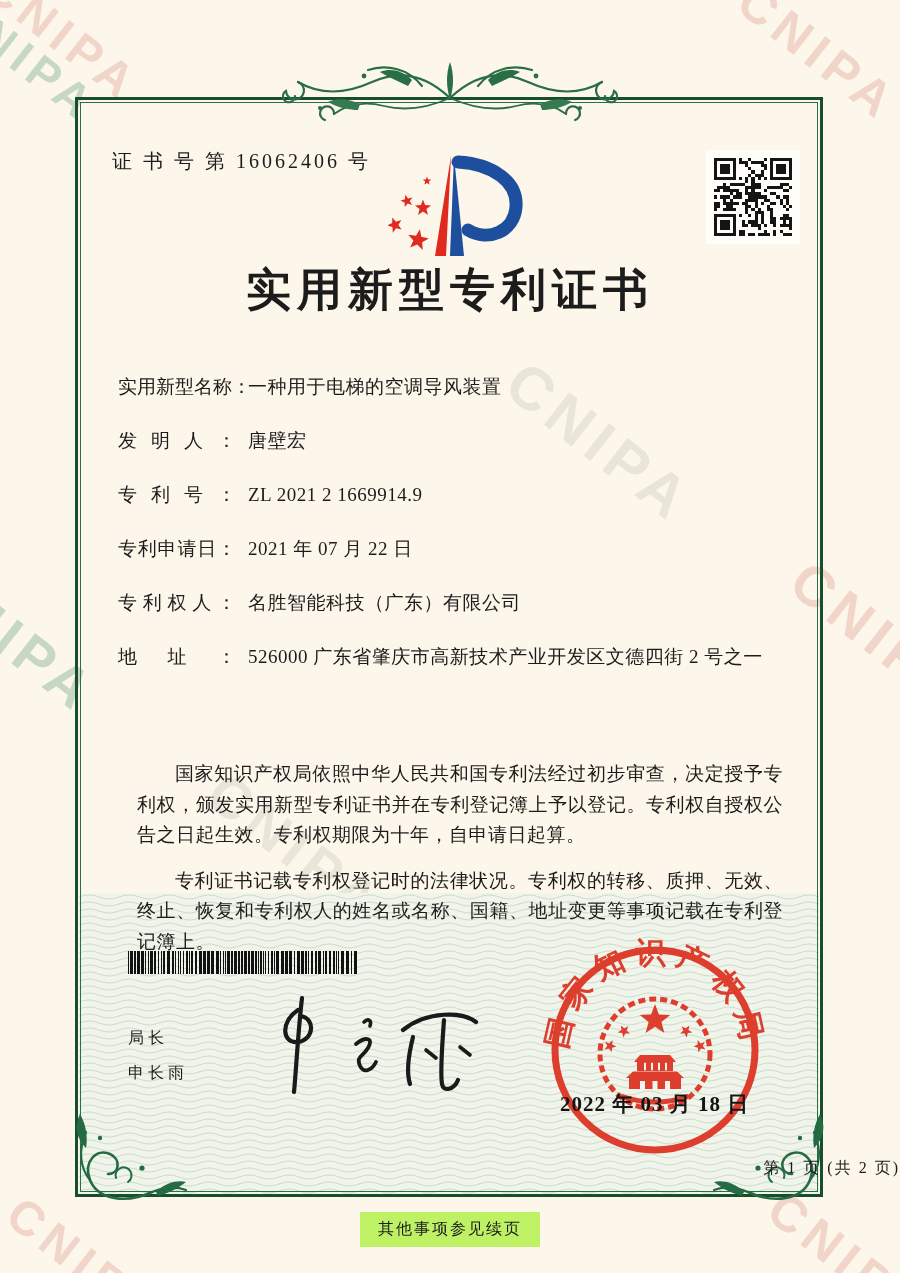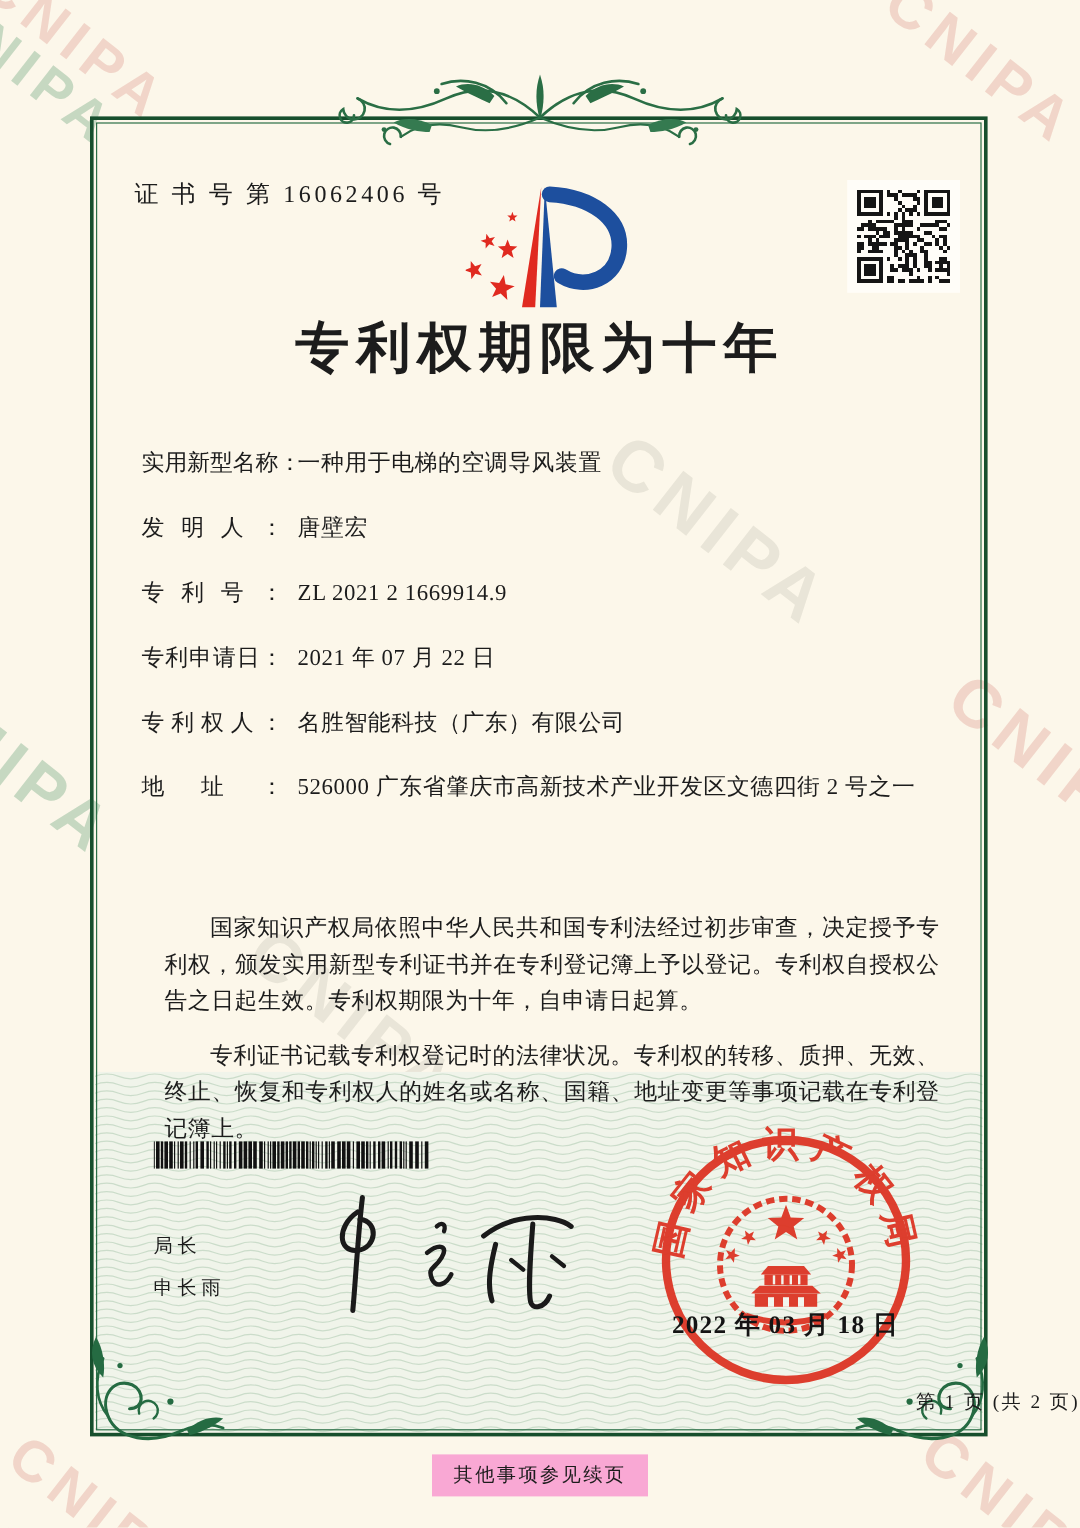--- a/index.html
+++ b/index.html
@@ -72,21 +72,21 @@
   .director div{margin-bottom:14px;}
   .signature{position:absolute;left:268px;top:992px;width:215px;height:110px;z-index:4;}
   .seal{position:absolute;left:540px;top:932px;width:230px;height:230px;z-index:3;opacity:.95;}
   .seal-date{
     position:absolute;left:560px;top:1090px;font-size:21px;letter-spacing:1px;
     font-weight:bold;color:#141414;z-index:5;white-space:nowrap;
   }
   .page-num{position:absolute;left:0;right:0;top:1158px;text-align:right;font-size:16px;letter-spacing:2px;z-index:4;}
   .note-box{
     position:absolute;left:50%;top:1212px;transform:translateX(-50%);
-    background:#f9a8d4;padding:7px 18px;font-size:16px;letter-spacing:2px;z-index:3;white-space:nowrap;
+    background:#bef264;padding:7px 18px;font-size:16px;letter-spacing:2px;z-index:3;white-space:nowrap;
   }
 </style>
 </head>
 <body>
 
 <span class="wm wm-green" style="left:-30px;top:-18px;font-size:46px;">CNIPA</span>
 <span class="wm wm-pink" style="left:8px;top:-42px;font-size:48px;">CNIPA</span>
 <span class="wm wm-pink" style="left:762px;top:-28px;font-size:50px;">CNIPA</span>
 <span class="wm wm-grey" style="left:535px;top:348px;font-size:60px;">CNIPA</span>
 <span class="wm wm-green" style="left:-52px;top:548px;font-size:56px;">CNIPA</span>
@@ -499,21 +499,21 @@
     <rect x="14" y="24" width="1" height="1" fill="#151515"></rect>
     <rect x="15" y="24" width="1" height="1" fill="#151515"></rect>
     <rect x="16" y="24" width="1" height="1" fill="#151515"></rect>
     <rect x="17" y="24" width="1" height="1" fill="#151515"></rect>
     <rect x="19" y="24" width="1" height="1" fill="#151515"></rect>
     <rect x="22" y="24" width="1" height="1" fill="#151515"></rect>
     <rect x="23" y="24" width="1" height="1" fill="#151515"></rect>
     <rect x="24" y="24" width="1" height="1" fill="#151515"></rect>
   </svg>
 
-<div class="doc-title">专利权期限为十年</div>
+<div class="doc-title">实用新型专利证书</div>
 
 <div class="fields">
   <div class="f-row">
     <span class="f-label">实用新型名称：</span><span class="f-value">一种用于电梯的空调导风装置</span>
   </div>
   <div class="f-row">
     <span class="f-label">发明人：</span><span class="f-value">唐壁宏</span>
   </div>
   <div class="f-row">
     <span class="f-label">专利号：</span><span class="f-value">ZL 2021 2 1669914.9</span>

